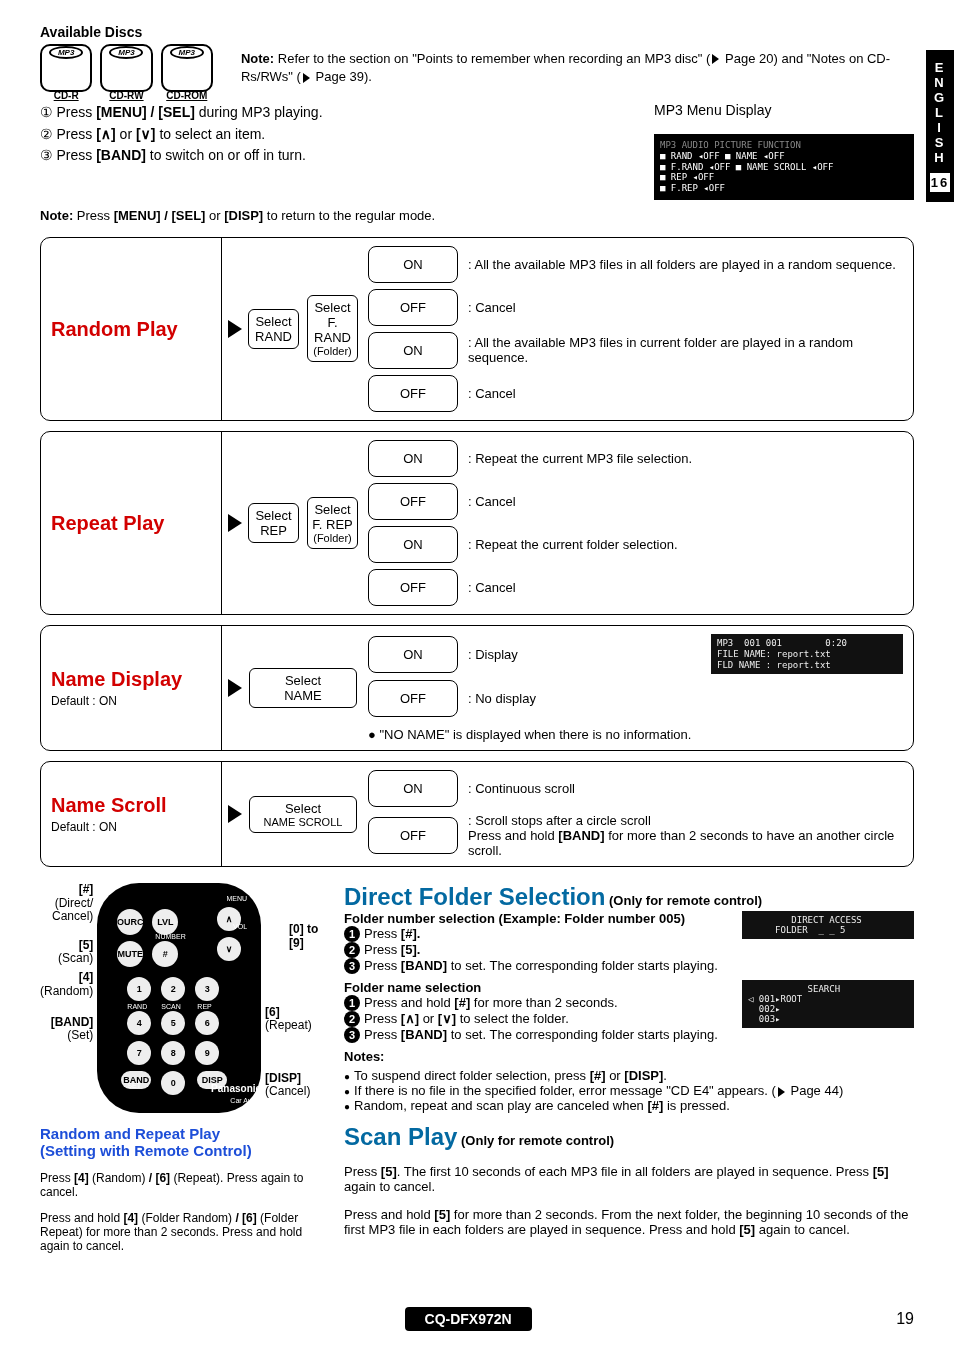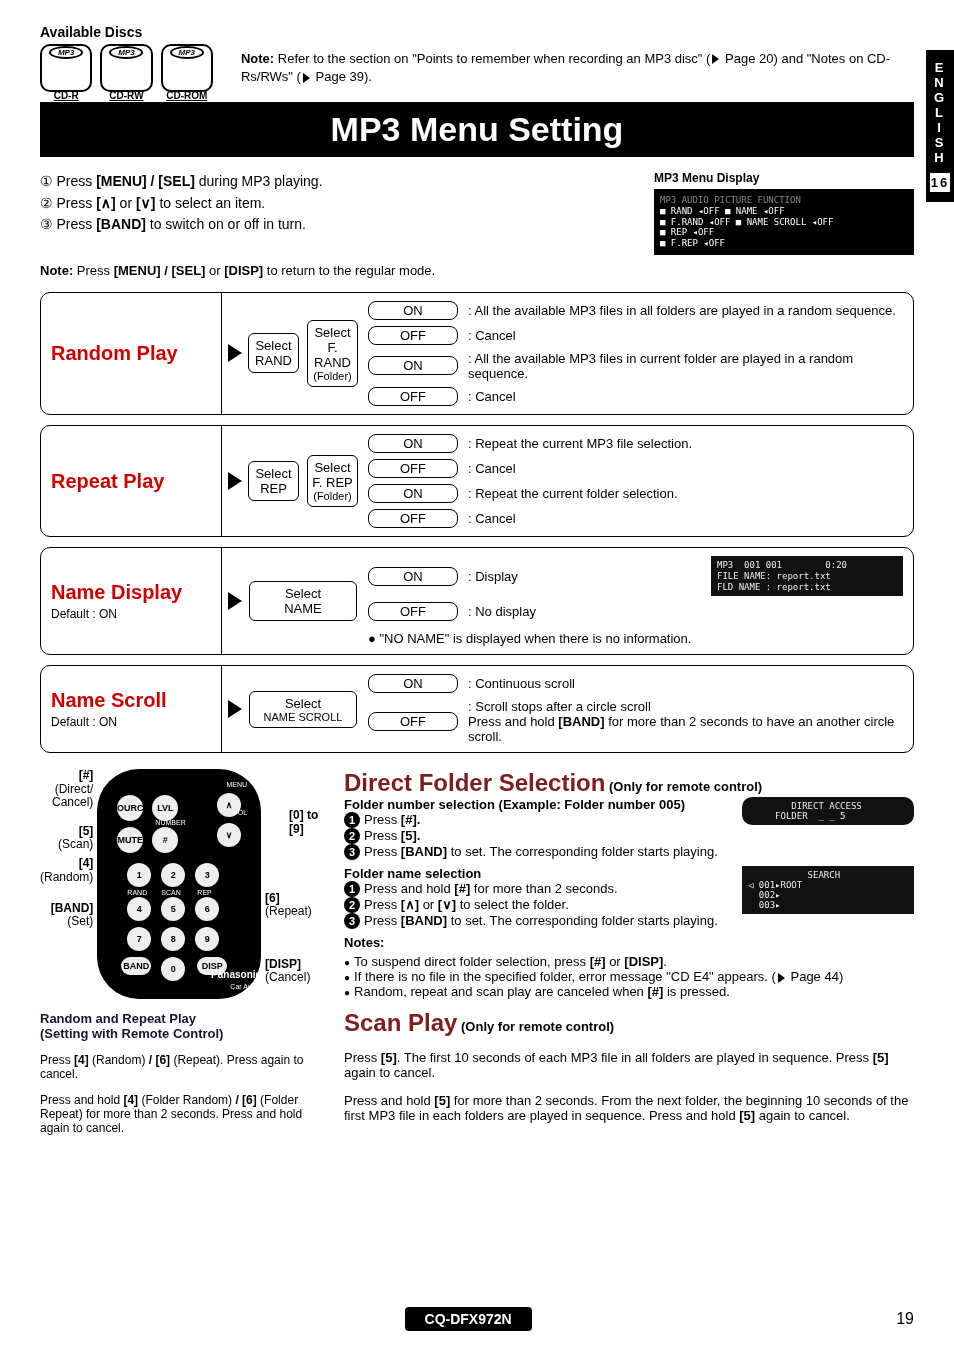--- a/index.html
+++ b/index.html
@@ -15,57 +15,57 @@
   .disc .lbl{font-size:10px;font-weight:bold;text-decoration:underline;}
   .note-top{font-size:13px;line-height:1.4;margin-left:20px;}
   .arrow{display:inline-block;width:0;height:0;border-left:7px solid #000;border-top:5px solid transparent;border-bottom:5px solid transparent;vertical-align:middle;margin:0 2px;}
   
   .titlebar{background:#000;color:#fff;text-align:center;font-family:Arial Black,Helvetica,sans-serif;font-weight:900;font-size:34px;padding:8px 0;margin:10px 0 14px;position:relative;}
   .titlebar::before{content:"";position:absolute;left:0;top:0;bottom:0;width:10px;background:#000;}
   
   .steps{display:flex;justify-content:space-between;align-items:flex-start;}
   .steps-left{font-size:14px;line-height:1.55;}
   .menu-display{width:260px;}
-  .menu-display .ttl{font-weight:bold;font-size:12px;margin-bottom:4px;}
+  .menu-display .ttl{font-weight:normal;font-size:14px;margin-bottom:16px;}
   .screen{background:#000;color:#fff;font-size:9px;padding:6px;line-height:1.2;font-family:monospace;}
   .screen .line1{color:#888;}
   .bold{font-weight:bold;}
   .note-line{font-size:13px;margin:8px 0 14px;}
   
   .menu-block{border:1px solid #000;border-radius:10px;display:flex;align-items:stretch;margin-bottom:10px;overflow:hidden;}
   .mb-title{width:160px;border-right:1px solid #000;display:flex;flex-direction:column;justify-content:center;padding:8px 10px;}
   .mb-title h3{margin:0;color:#d20000;font-family:Arial Black,Helvetica,sans-serif;font-weight:900;font-size:20px;line-height:1.1;}
   .mb-title .def{font-size:12px;margin-top:4px;}
   .mb-tri{width:26px;display:flex;align-items:center;justify-content:center;}
   .tri{width:0;height:0;border-left:14px solid #000;border-top:9px solid transparent;border-bottom:9px solid transparent;}
   .mb-select{width:110px;display:flex;flex-direction:row;justify-content:center;gap:8px;align-items:center;}
   .sel-box{border:1px solid #000;border-radius:6px;width:98px;text-align:center;font-size:13px;padding:4px 4px;}
   .sel-box .m{font-weight:normal;}
   .sel-box .v{font-weight:normal;}
   .sel-box .sub{font-size:11px;}
   .mb-options{flex:1;border-left:0;display:flex;flex-direction:column;justify-content:center;gap:6px;padding:8px 10px;}
   .opt-row{display:flex;align-items:center;gap:10px;}
-  .chip{border:1px solid #000;border-radius:8px;width:88px;text-align:center;padding:1px 0;font-size:13px;}
+  .chip{border:1px solid #000;border-radius:8px;width:88px;text-align:center;padding:10px 0;font-size:13px;}
   .opt-txt{font-size:13px;flex:1;}
   .bullet{font-size:13px;margin-top:4px;}
   .mini-screen{background:#111;color:#eee;padding:4px 6px;font-size:9px;font-family:monospace;line-height:1.2;width:180px;}
   
   .bottom{display:flex;gap:14px;margin-top:16px;}
   .col-left{width:290px;font-size:12px;}
   .remote{position:relative;background:#000;border-radius:42px;width:180px;height:230px;margin:0 auto;color:#fff;font-size:8px;}
   .remote .btn{position:absolute;background:#eee;color:#000;border-radius:50%;display:flex;align-items:center;justify-content:center;font-size:9px;font-weight:bold;}
   .remote .label-w{position:absolute;color:#fff;font-size:7px;}
   .remote .brand{position:absolute;bottom:8px;left:0;right:0;text-align:right;font-weight:bold;font-size:10px;}
   .annot{font-size:12px;line-height:1.1;}
-  .col-left h4{color:#0f172a;font-weight:bold;margin:12px 0 4px;font-size:13px;}
+  .col-left h4{color:#1d4ed8;font-weight:bold;margin:12px 0 4px;font-size:15px;}
   .col-right{flex:1;font-size:13px;}
-  .col-right h2{color:#7f1d1d;font-family:Arial Black,Helvetica,sans-serif;font-weight:900;font-size:24px;margin:0 0 4px;display:inline;}
+  .col-right h2{color:#0369a1;font-family:Arial Black,Helvetica,sans-serif;font-weight:900;font-size:24px;margin:0 0 4px;display:inline;}
   .col-right .sub{font-weight:bold;font-size:13px;}
   .num-circ{display:inline-flex;width:16px;height:16px;border-radius:50%;background:#000;color:#fff;align-items:center;justify-content:center;font-size:11px;font-weight:bold;margin-right:4px;}
-  .mini-screen2{background:#111;color:#eee;padding:4px 6px;font-size:9px;font-family:monospace;width:160px;float:right;margin-left:8px;margin-bottom:4px;border-radius:10px;}
+  .mini-screen2{background:#111;color:#eee;padding:4px 6px;font-size:9px;font-family:monospace;width:160px;float:right;margin-left:8px;margin-bottom:4px;}
   .mini-screen3{background:#111;color:#eee;padding:4px 6px;font-size:9px;font-family:monospace;width:160px;float:right;margin-left:8px;margin-bottom:20px;}
   .notes-list{font-size:13px;margin:4px 0;padding-left:0;list-style:none;}
   .notes-list li::before{content:"●";margin-right:4px;font-size:10px;vertical-align:middle;}
   
   .footer{position:absolute;bottom:18px;left:40px;right:40px;display:flex;justify-content:space-between;align-items:center;}
   .model{background:#000;color:#fff;font-weight:bold;padding:4px 20px;border-radius:4px;font-size:14px;}
   .pageno{font-size:16px;}
   .upv{font-weight:bold;}
 </style>
 </head>
@@ -90,21 +90,20 @@
       </div>
     <div class="disc">
         <div class="circ">MP3</div>
         <div class="lbl">CD-ROM</div>
       </div>
     <div class="note-top">
       <span class="bold">Note:</span><span> Refer to the section on "Points to remember when recording an MP3 disc" (</span><span class="arrow"></span><span> Page 20) and "Notes on CD-Rs/RWs" (</span><span class="arrow"></span><span> Page 39).</span>
     </div>
   </div>
 
-  <div class="titlebar">MP3 Menu Setting</div>
 
   <div class="steps">
     <div class="steps-left">
       <div>① <span>Press </span><span class="bold">[MENU] / [SEL]</span><span> during MP3 playing.</span></div>
       <div>② <span>Press </span><span class="bold upv">[∧]</span><span> or </span><span class="bold upv">[∨]</span><span> to select an item.</span></div>
       <div>③ <span>Press </span><span class="bold">[BAND]</span><span> to switch on or off in turn.</span></div>
     </div>
     <div class="menu-display">
       <div class="ttl">MP3 Menu Display</div>
       <div class="screen">

